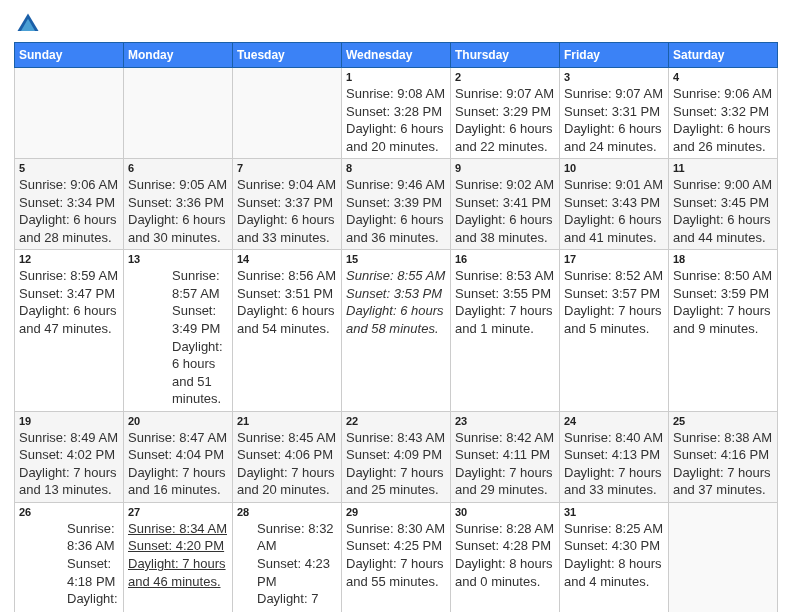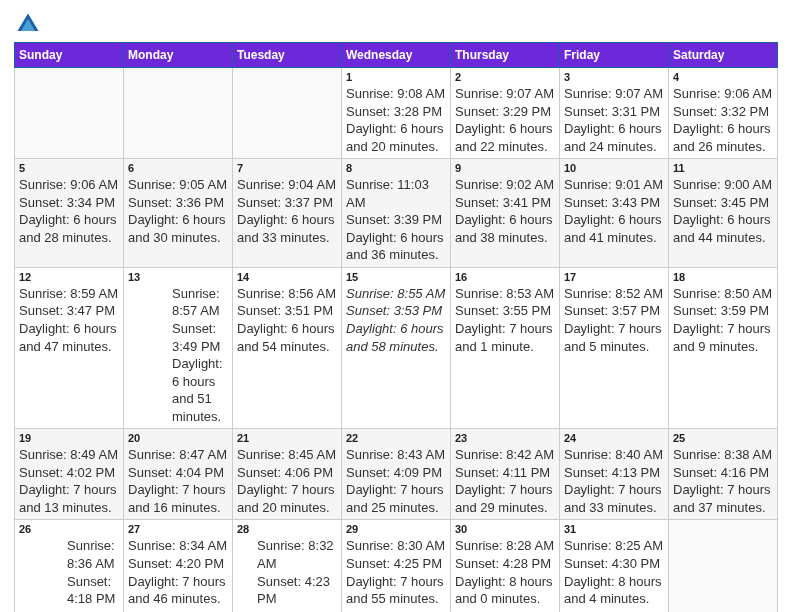--- a/index.html
+++ b/index.html
@@ -55,21 +55,21 @@
     .cal-subtitle {
       font-size: 14px;
       color: #444;
     }
     table {
       width: 100%;
       border-collapse: collapse;
       table-layout: fixed;
     }
     thead th {
-      background: #6d28d9;
+      background: #3b82f6;
       color: #fff;
       font-size: 12px;
       font-weight: bold;
       padding: 5px 4px;
       text-align: left;
       border: 1px solid #1a5fa8;
     }
     tbody td {
       border: 1px solid #ccc;
       vertical-align: top;
@@ -180,21 +180,21 @@
           </td>
           <td>
             <div class="day-num">7</div>
             <div class="day-info" style="white-space: pre-line;">Sunrise: 9:04 AM
 Sunset: 3:37 PM
 Daylight: 6 hours
 and 33 minutes.</div>
           </td>
           <td>
             <div class="day-num">8</div>
-            <div class="day-info" style="white-space: pre-line;">Sunrise: 11:03 AM
+            <div class="day-info" style="white-space: pre-line;">Sunrise: 9:46 AM
 Sunset: 3:39 PM
 Daylight: 6 hours
 and 36 minutes.</div>
           </td>
           <td>
             <div class="day-num">9</div>
             <div class="day-info" style="white-space: pre-line;">Sunrise: 9:02 AM
 Sunset: 3:41 PM
 Daylight: 6 hours
 and 38 minutes.</div>
@@ -319,21 +319,21 @@
         <tr>
           <td>
             <div class="day-num">26</div>
             <div class="day-info" style="white-space: pre-line; margin-left: 48px;">Sunrise: 8:36 AM
 Sunset: 4:18 PM
 Daylight: 7 hours
 and 42 minutes.</div>
           </td>
           <td>
             <div class="day-num">27</div>
-            <div class="day-info" style="white-space: pre-line;">Sunrise: 8:34 AM
+            <div class="day-info" style="white-space: pre-line; text-decoration: underline;">Sunrise: 8:34 AM
 Sunset: 4:20 PM
 Daylight: 7 hours
 and 46 minutes.</div>
           </td>
           <td>
             <div class="day-num">28</div>
             <div class="day-info" style="white-space: pre-line; margin-left: 20px;">Sunrise: 8:32 AM
 Sunset: 4:23 PM
 Daylight: 7 hours
 and 51 minutes.</div>

